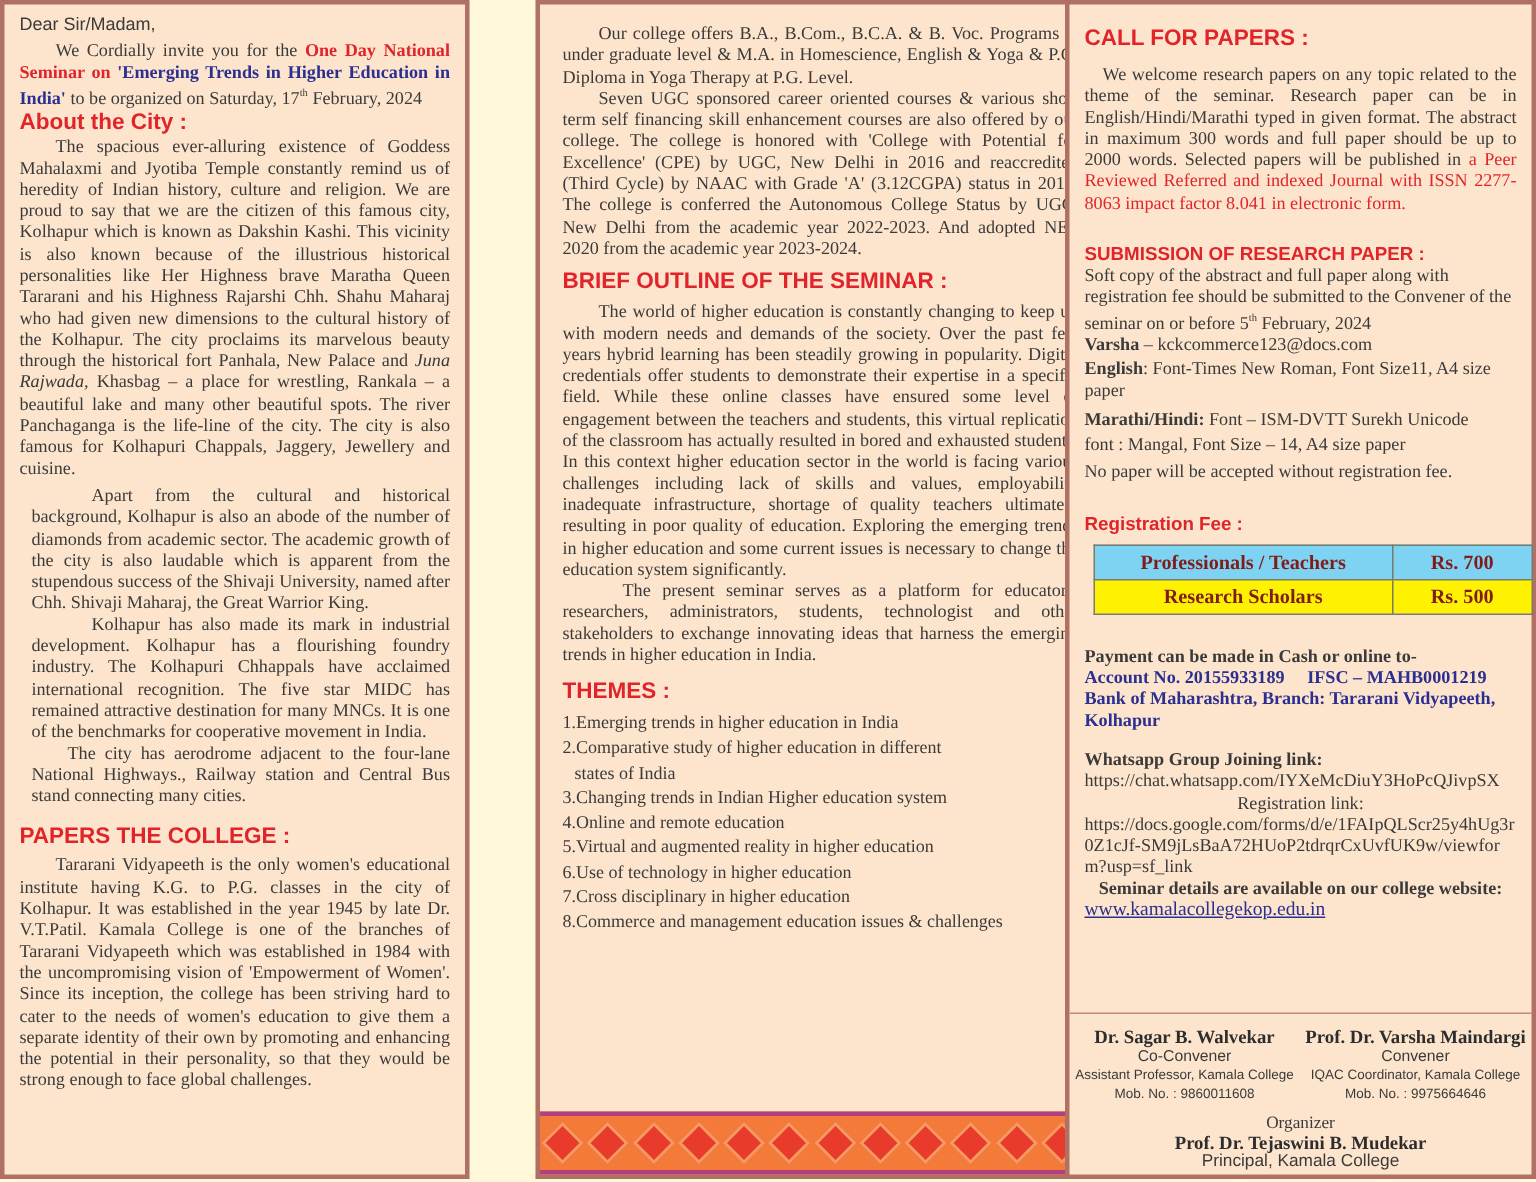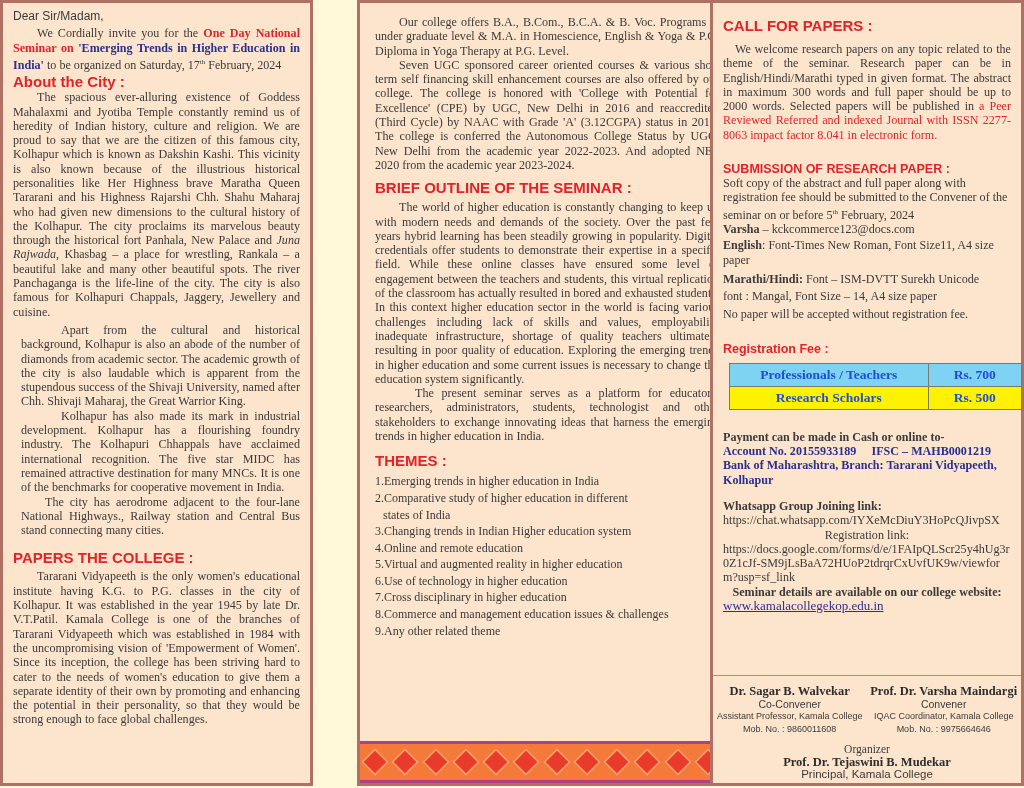--- a/index.html
+++ b/index.html
@@ -13,21 +13,21 @@
   .indent2{text-indent:40px;}
   .head{font-family:"Liberation Sans",sans-serif;font-weight:bold;color:#e0242a;font-size:15px;margin:0;}
   .head-sm{font-family:"Liberation Sans",sans-serif;font-weight:bold;color:#e0242a;font-size:12.5px;margin:0;}
   .sans{font-family:"Liberation Sans",sans-serif;}
   .red{color:#e0242a;font-weight:bold;}
   .blue{color:#2b2f8f;font-weight:bold;}
   .red-link{color:#e0242a;}
   .theme{font-size:12px;line-height:16.6px;margin:0;}
   .border-band{position:absolute;left:0;right:0;bottom:0;height:42px;background:#f47a3a;border-top:3px solid #b0417f;border-bottom:3px solid #b0417f;box-sizing:border-box;display:flex;align-items:center;justify-content:space-around;}
   .motif{width:20px;height:20px;transform:rotate(45deg);background:#e93b2c;border:2px solid #f79a62;box-sizing:border-box;}
-  table.fee{border-collapse:collapse;width:293px;margin-left:6px;font-family:"Liberation Serif",serif;font-weight:bold;font-size:13.5px;color:#1d4ed8;}
+  table.fee{border-collapse:collapse;width:293px;margin-left:6px;font-family:"Liberation Serif",serif;font-weight:bold;font-size:13.5px;color:#7f1d1d;}
   table.fee td{border:1px solid #7a7a6a;padding:2px 6px;text-align:center;height:18px;}
   .sig{font-size:11px;text-align:center;line-height:12.5px;}
   .sig .nm{font-weight:bold;font-size:12.5px;color:#2d2d2d;}
   .sig .sm{font-family:"Liberation Sans",sans-serif;font-size:9px;}
   .sig .role{font-family:"Liberation Sans",sans-serif;font-size:10.5px;}
   a{color:#2b2f8f;}
 </style>
 </head>
 <body>
 
@@ -55,21 +55,20 @@
   <div>
     <p class="theme">1.Emerging trends in higher education in India</p>
     <p class="theme">2.Comparative study of higher education in different</p>
     <p class="theme" style="padding-left:8px;">states of India</p>
     <p class="theme">3.Changing trends in Indian Higher education system</p>
     <p class="theme">4.Online and remote education</p>
     <p class="theme">5.Virtual and augmented reality in higher education</p>
     <p class="theme">6.Use of technology in higher education</p>
     <p class="theme">7.Cross disciplinary in higher education</p>
     <p class="theme" style="white-space:nowrap;">8.Commerce and management education issues &amp; challenges</p>
-    <p class="theme">9.Any other related theme</p>
   </div>
   <div class="border-band">
     <div class="motif"></div>
     <div class="motif"></div>
     <div class="motif"></div>
     <div class="motif"></div>
     <div class="motif"></div>
     <div class="motif"></div>
     <div class="motif"></div>
     <div class="motif"></div>

